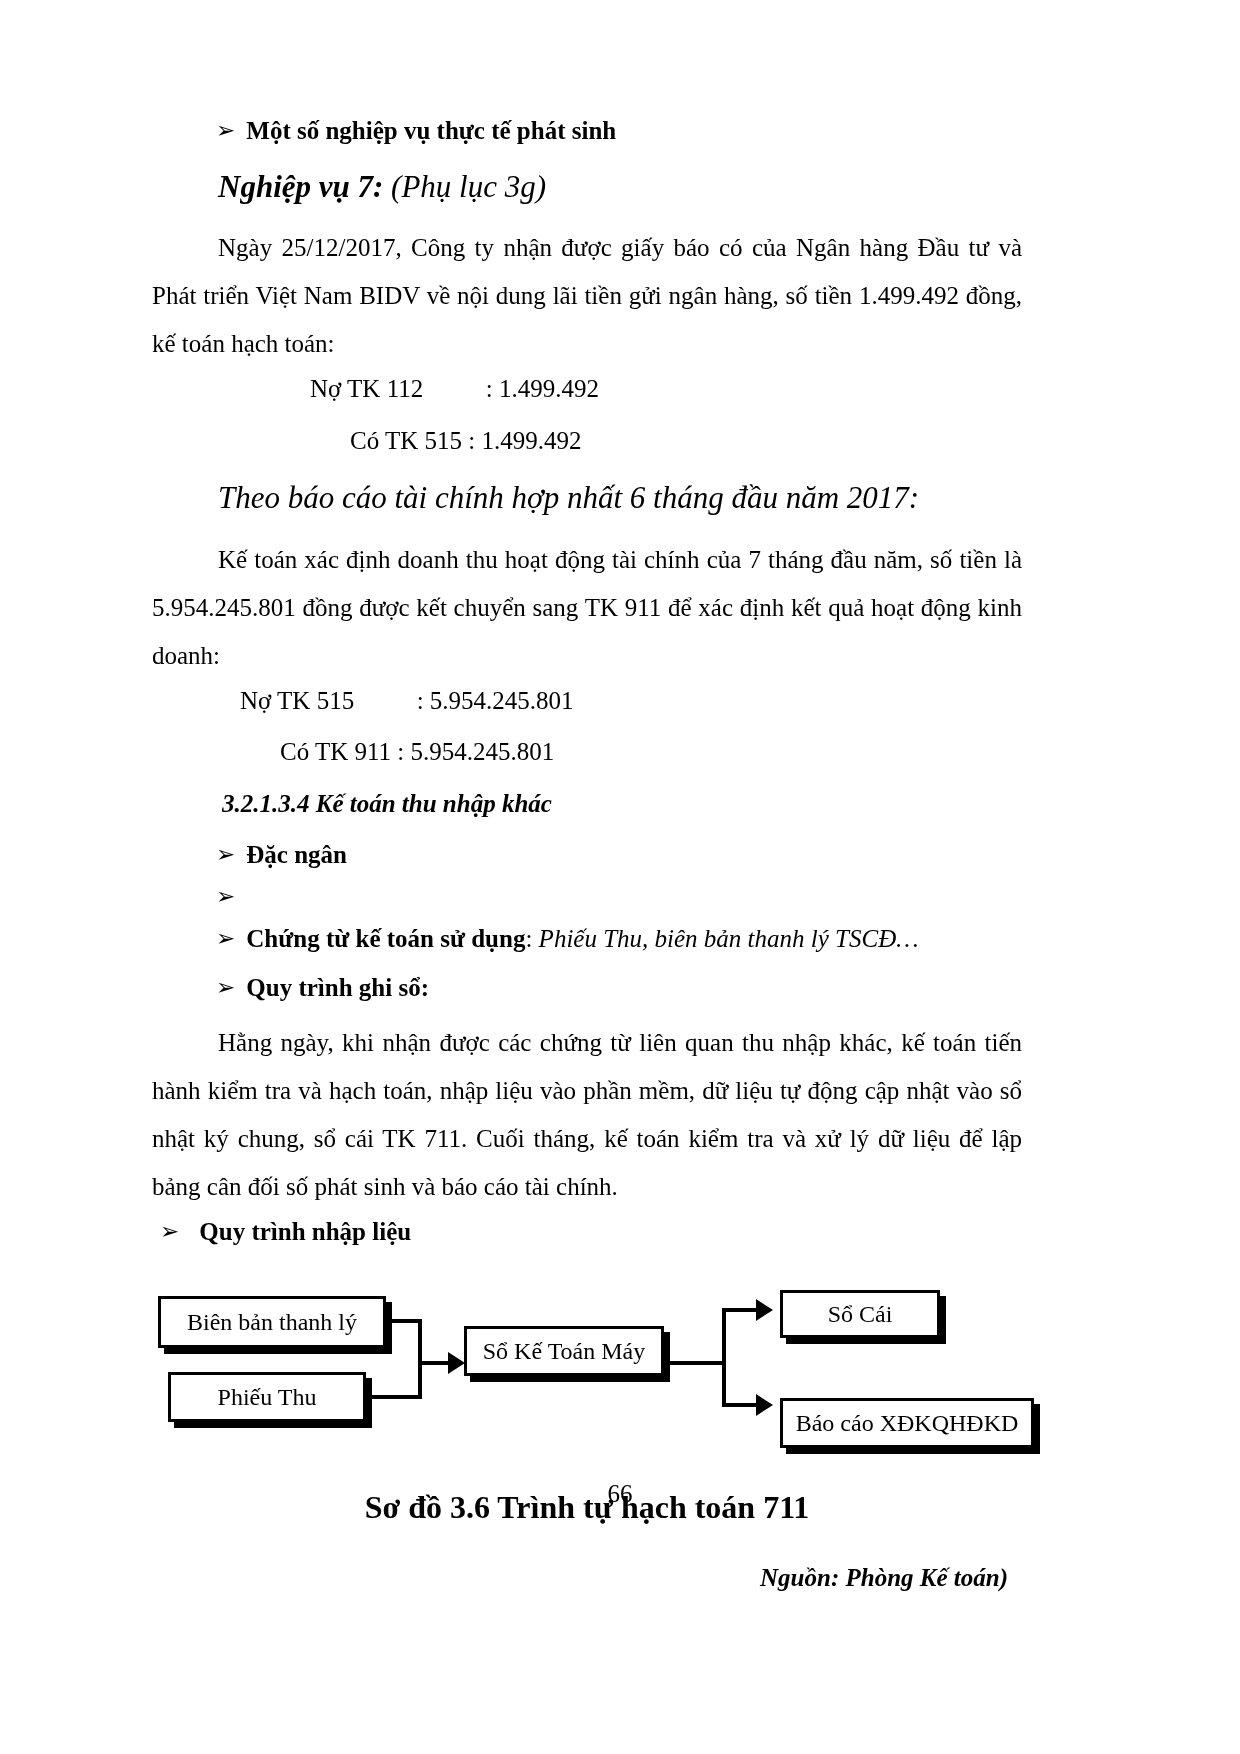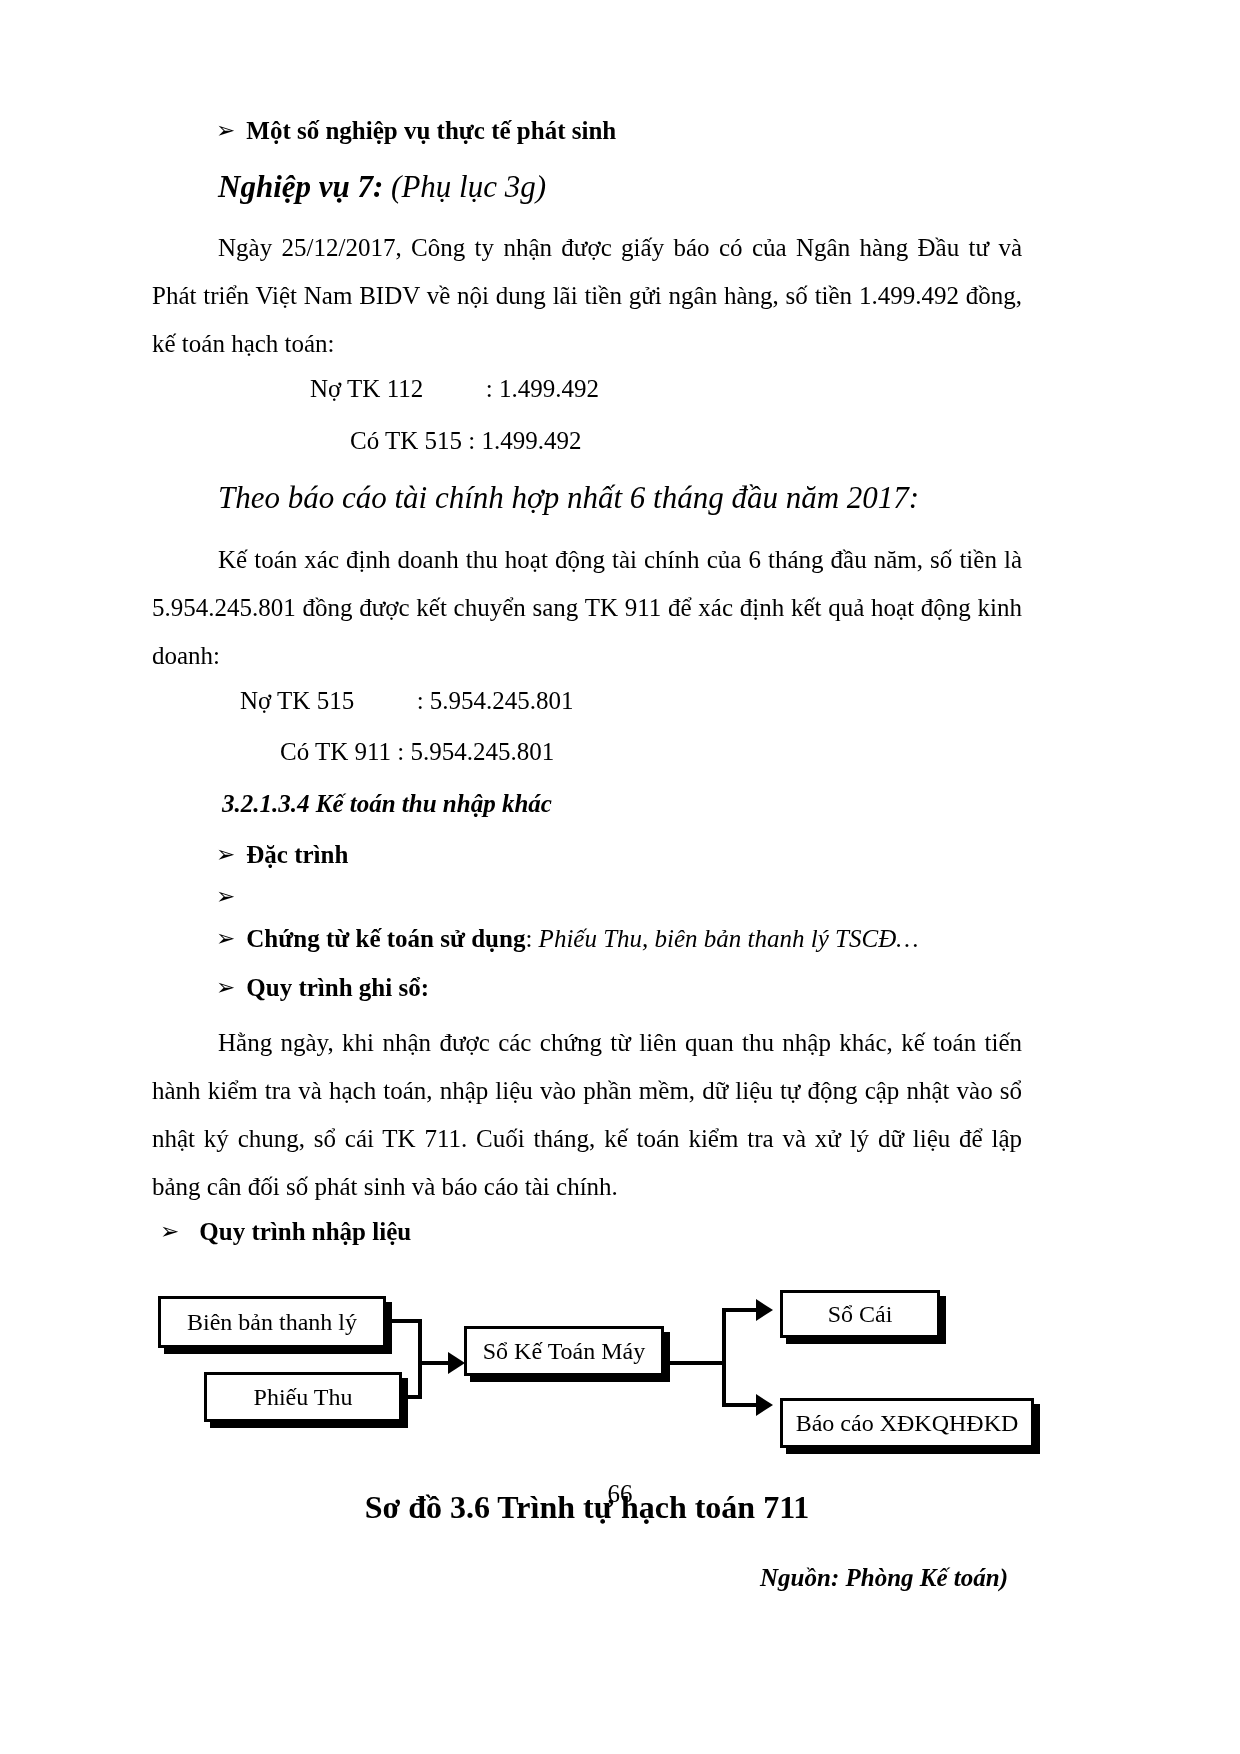--- a/index.html
+++ b/index.html
@@ -162,30 +162,30 @@
       <span class="bi">Nghiệp vụ 7:</span><span class="i"> (Phụ lục 3g)</span>
     </div>
 
     <p class="para">Ngày 25/12/2017, Công ty nhận được giấy báo có của Ngân hàng Đầu tư và Phát triển Việt Nam BIDV về nội dung lãi tiền gửi ngân hàng, số tiền 1.499.492 đồng, kế toán hạch toán:</p>
 
     <div class="entry e1">Nợ TK 112          : 1.499.492</div>
     <div class="entry e2">Có TK 515 : 1.499.492</div>
 
     <div class="lead-line i">Theo báo cáo tài chính hợp nhất 6 tháng đầu năm 2017:</div>
 
-    <p class="para">Kế toán xác định doanh thu hoạt động tài chính của 6 tháng đầu năm, số tiền là 5.954.245.801 đồng được kết chuyển sang TK 911 để xác định kết quả hoạt động kinh doanh:</p>
+    <p class="para">Kế toán xác định doanh thu hoạt động tài chính của 7 tháng đầu năm, số tiền là 5.954.245.801 đồng được kết chuyển sang TK 911 để xác định kết quả hoạt động kinh doanh:</p>
 
     <div class="entry e3">Nợ TK 515          : 5.954.245.801</div>
     <div class="entry e4">Có TK 911 : 5.954.245.801</div>
 
     <div class="subhead">3.2.1.3.4 Kế toán thu nhập khác</div>
 
     <div class="bullet-line indent-1">
       <span class="chev">➢</span>
-      <span class="b">Đặc trình</span>
+      <span class="b">Đặc ngân</span>
     </div>
 
 
     <div class="bullet-line indent-1">
       <span class="chev">➢</span>
     </div>
 
     <div class="bullet-line indent-1">
       <span class="chev">➢</span>
       <span><span class="b">Chứng từ kế toán sử dụng</span><span>: </span><span class="i">Phiếu Thu, biên bản thanh lý TSCĐ…</span></span>
@@ -200,21 +200,21 @@
 
     <div class="bullet-line indent-0">
       <span class="chev wide">➢</span>
       <span class="b">Quy trình nhập liệu</span>
     </div>
 
     <div class="diagram">
 
       <div class="node" style="left:6px; top:6px; width:228px; height:52px;">Biên bản thanh lý</div>
 
-      <div class="node" style="left:16px; top:82px; width:198px; height:50px;margin-left:36px;">Phiếu Thu</div>
+      <div class="node" style="left:16px; top:82px; width:198px; height:50px;">Phiếu Thu</div>
 
       <div class="node" style="left:312px; top:36px; width:200px; height:50px;">Sổ Kế Toán Máy</div>
 
       <div class="node" style="left:628px; top:0px; width:160px; height:48px;">Sổ Cái</div>
 
       <div class="node" style="left:628px; top:108px; width:254px; height:50px;">Báo cáo XĐKQHĐKD</div>
 
       <div class="conn" style="left:234px; top:29px; width:36px; height:4px;"></div>
       <div class="conn" style="left:214px; top:105px; width:56px; height:4px;"></div>
       <div class="conn" style="left:266px; top:29px; width:4px; height:80px;"></div>

